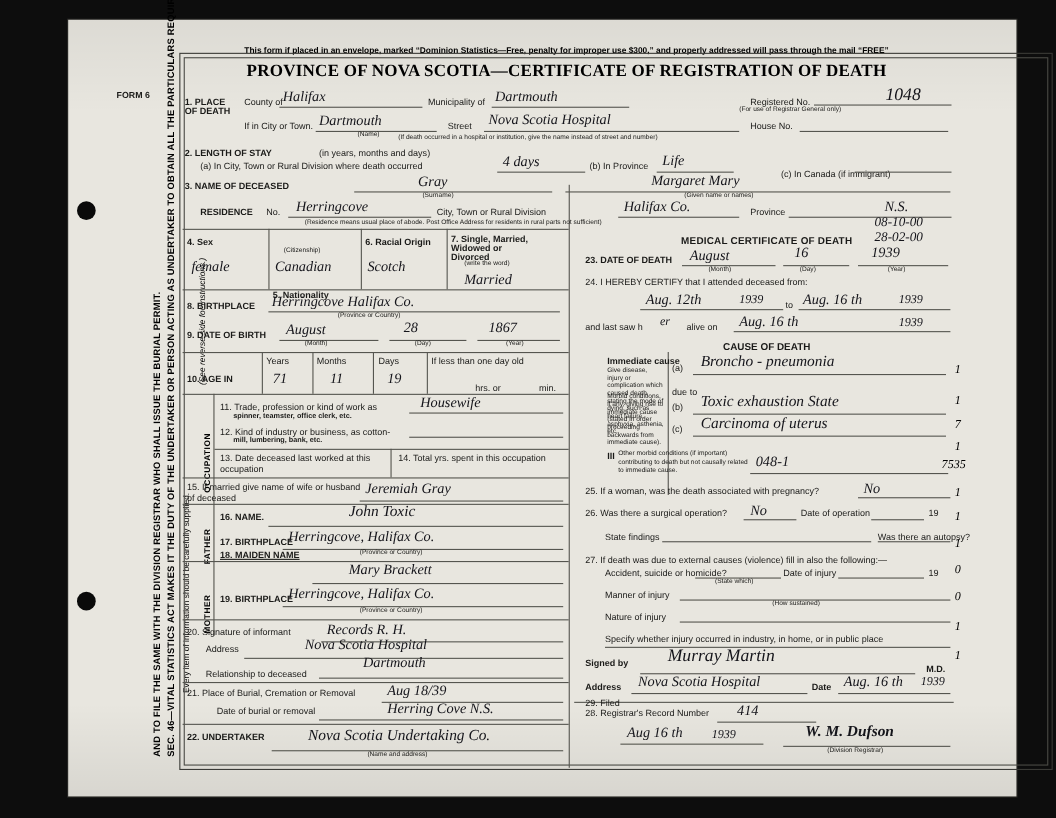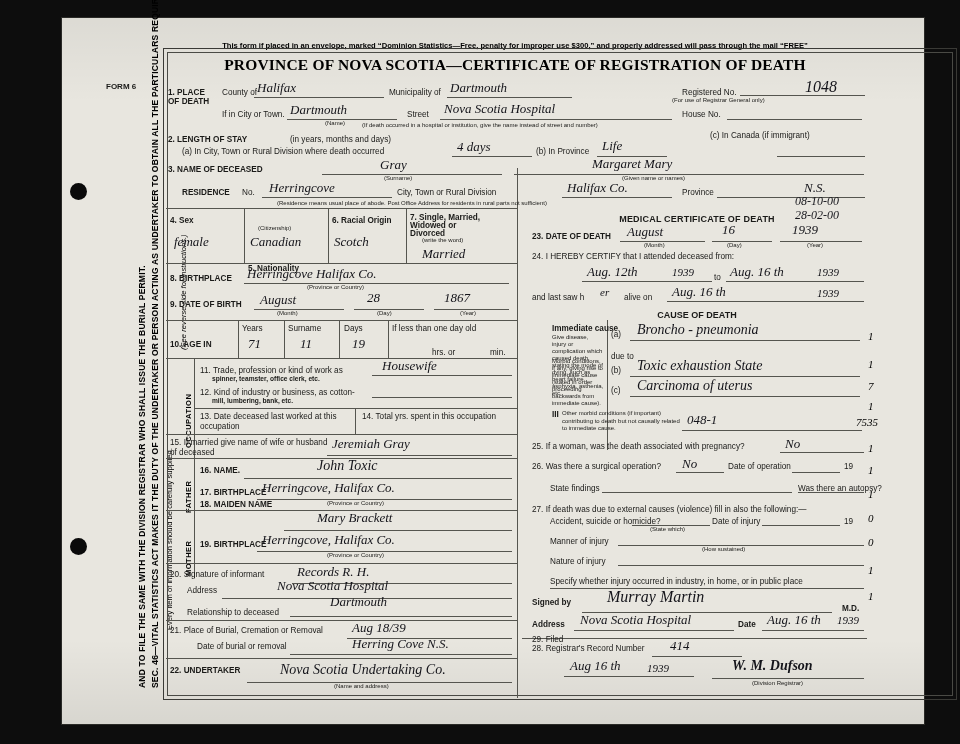--- a/index.html
+++ b/index.html
@@ -90,21 +90,21 @@
     <div class="lbl tiny2" style="left:300px;top:104px;">(If death occurred in a hospital or institution, give the name instead of street and number)</div>
 
     <div class="lbl b" style="left:106px;top:117px;">2. LENGTH OF STAY</div>
     <div class="lbl" style="left:228px;top:117px;">(in years, months and days)</div>
     <div class="lbl" style="left:120px;top:129px;">(a) In City, Town or Rural Division where death occurred</div>
     <div class="hw m" style="left:395px;top:121px;">4 days</div>
     <div class="line" style="left:390px;top:138px;width:80px;"></div>
     <div class="lbl" style="left:474px;top:129px;">(b) In Province</div>
     <div class="hw m" style="left:540px;top:120px;">Life</div>
     <div class="line" style="left:535px;top:138px;width:70px;"></div>
-    <div class="lbl" style="left:610px;top:113px;padding-left:38px;">(c) In Canada (if immigrant)</div>
+    <div class="lbl" style="left:610px;top:136px;padding-left:38px;">(c) In Canada (if immigrant)</div>
     <div class="line" style="left:715px;top:138px;width:88px;"></div>
 
     <div class="lbl b" style="left:106px;top:147px;">3. NAME OF DECEASED</div>
     <div class="hw m" style="left:318px;top:139px;">Gray</div>
     <div class="line" style="left:260px;top:156px;width:180px;"></div>
     <div class="lbl tiny2" style="left:322px;top:157px;">(Surname)</div>
     <div class="hw m" style="left:530px;top:138px;">Margaret Mary</div>
     <div class="line" style="left:452px;top:156px;width:350px;"></div>
     <div class="lbl tiny2" style="left:560px;top:157px;">(Given name or names)</div>
 
@@ -151,21 +151,21 @@
     <div class="hw m" style="left:305px;top:272px;">28</div>
     <div class="line" style="left:292px;top:291px;width:70px;"></div>
     <div class="lbl tiny2" style="left:315px;top:292px;">(Day)</div>
     <div class="hw m" style="left:382px;top:272px;">1867</div>
     <div class="line" style="left:372px;top:291px;width:75px;"></div>
     <div class="lbl tiny2" style="left:398px;top:292px;">(Year)</div>
 
     <div class="line" style="left:104px;top:302px;width:351px;"></div>
     <div class="lbl b" style="left:108px;top:322px;">10. AGE IN</div>
     <div class="lbl" style="left:180px;top:306px;">Years</div>
-    <div class="lbl" style="left:226px;top:306px;">Surname</div>
+    <div class="lbl" style="left:226px;top:306px;">Months</div>
     <div class="lbl" style="left:282px;top:306px;">Days</div>
     <div class="lbl" style="left:330px;top:306px;">If less than one day old</div>
     <div class="hw m" style="left:186px;top:318px;">71</div>
     <div class="hw m" style="left:238px;top:318px;">11</div>
     <div class="hw m" style="left:290px;top:318px;">19</div>
     <div class="lbl" style="left:370px;top:330px;">hrs.   or</div>
     <div class="lbl" style="left:428px;top:330px;">min.</div>
     <div class="vline" style="left:176px;top:302px;height:38px;"></div>
     <div class="vline" style="left:222px;top:302px;height:38px;"></div>
     <div class="vline" style="left:277px;top:302px;height:38px;"></div>
@@ -199,21 +199,21 @@
     <div class="vtext" style="position:absolute;left:122px;top:558px;font-size:7.5px;font-weight:bold;letter-spacing:.5px;font-family:'Liberation Sans',sans-serif;">MOTHER</div>
 
     <div class="lbl b" style="left:138px;top:448px;">16. NAME.</div>
     <div class="hw m" style="left:255px;top:440px;font-size:14px;">John Toxic</div>
     <div class="line" style="left:182px;top:460px;width:268px;"></div>
     <div class="lbl b" style="left:138px;top:470px;">17. BIRTHPLACE</div>
     <div class="hw m" style="left:200px;top:462px;">Herringcove, Halifax Co.</div>
     <div class="line" style="left:195px;top:481px;width:255px;"></div>
     <div class="lbl tiny2" style="left:265px;top:482px;">(Province or Country)</div>
     <div class="line" style="left:104px;top:492px;width:351px;"></div>
-    <div class="lbl b" style="left:138px;top:482px;">18. MAIDEN NAME</div>
+    <div class="lbl b" style="left:138px;top:482px;text-decoration:underline;">18. MAIDEN NAME</div>
     <div class="hw m" style="left:255px;top:492px;">Mary Brackett</div>
     <div class="line" style="left:222px;top:512px;width:228px;"></div>
     <div class="lbl b" style="left:138px;top:522px;">19. BIRTHPLACE</div>
     <div class="hw m" style="left:200px;top:514px;">Herringcove, Halifax Co.</div>
     <div class="line" style="left:195px;top:533px;width:255px;"></div>
     <div class="lbl tiny2" style="left:265px;top:534px;">(Province or Country)</div>
     <div class="line" style="left:104px;top:545px;width:351px;"></div>
 
     <div class="lbl" style="left:108px;top:552px;">20. Signature of informant</div>
     <div class="hw m" style="left:235px;top:546px;">Records  R. H.</div>

